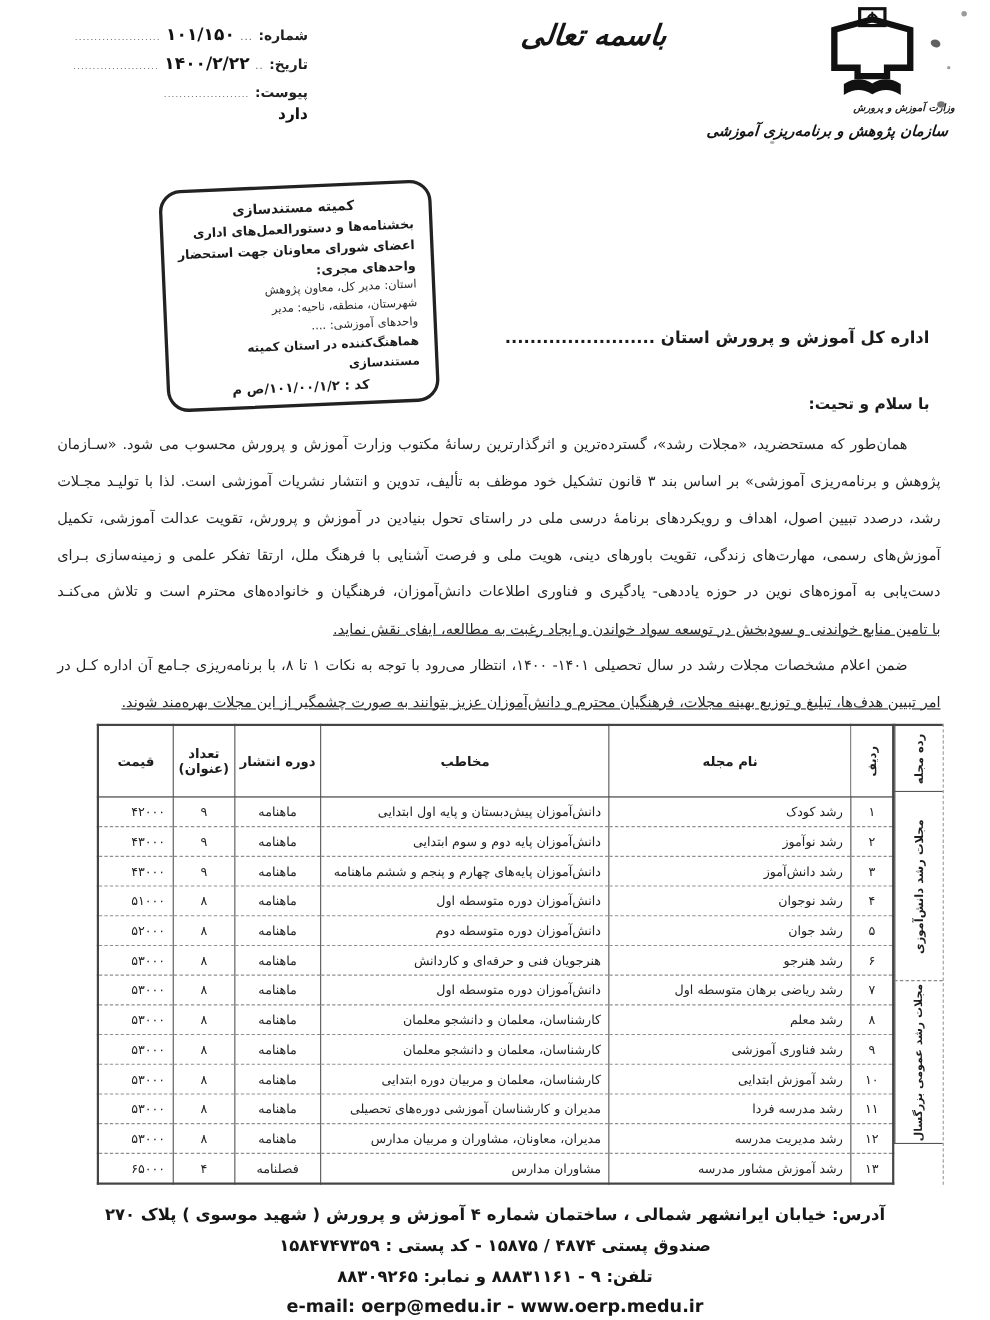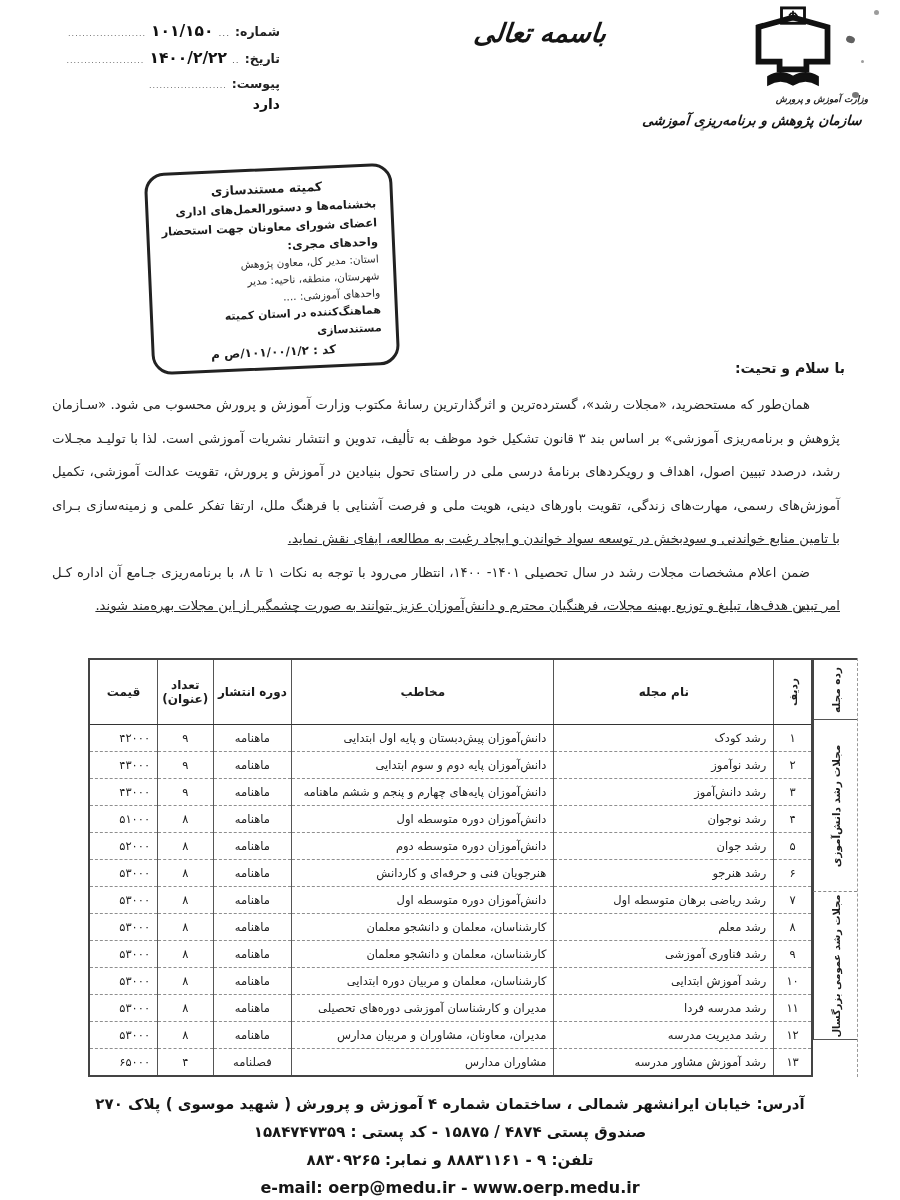--- a/index.html
+++ b/index.html
@@ -34,21 +34,21 @@
   .stamp div{line-height:1.62;}
   .st-0{font-weight:bold;font-size:12.5px;text-align:center;}
   .st-1,.st-2,.st-3{font-weight:bold;font-size:11.5px;text-align:right;}
   .st-4,.st-5,.st-6{font-size:10.5px;text-align:right;color:#2a2a2a;}
   .st-7{font-weight:bold;font-size:11px;text-align:right;}
   .st-8{font-weight:bold;font-size:12px;text-align:center;margin-top:1px;}
 
   
   .addressee{position:absolute;right:55px;top:298px;font-size:15px;font-weight:bold;direction:rtl;}
   .salutation{position:absolute;right:55px;top:360px;font-size:14px;font-weight:bold;direction:rtl;}
-  .body-text{position:absolute;right:60px;left:52px;top:388px;direction:rtl;}
+  .body-text{position:absolute;right:45px;left:52px;top:388px;direction:rtl;}
   .b-line{font-size:13.2px;line-height:33.5px;height:33.5px;color:#262626;
           text-align:justify;text-align-last:justify;white-space:normal;}
   .b-line.indent{padding-right:30px;}
   .b-line.para-end{text-align-last:right;text-decoration:underline;}
 
   
   .table-wrap{position:absolute;left:88px;top:658px;width:770px;display:flex;
               flex-direction:row;direction:rtl;}
   .cat-col{width:45px;flex:0 0 45px;border-right:1px dashed #999;box-sizing:border-box;}
   .cat-head{height:62px;border-bottom:1px solid #555;border-left:1px solid #444;
@@ -132,27 +132,29 @@
     <div class="st-1">بخشنامه‌ها و دستورالعمل‌های اداری</div>
     <div class="st-2">اعضای شورای معاونان جهت استحضار</div>
     <div class="st-3">واحدهای مجری:</div>
     <div class="st-4">استان: مدیر کل، معاون پژوهش</div>
     <div class="st-5">شهرستان، منطقه، ناحیه: مدیر</div>
     <div class="st-6">واحدهای آموزشی: ....</div>
     <div class="st-7">هماهنگ‌کننده در استان کمیته مستندسازی</div>
     <div class="st-8">کد : ۱۰۱/۰۰/۱/۲/ص م</div>
   </div>
 
+  <div class="addressee">اداره کل آموزش و پرورش استان ........................</div>
   <div class="salutation">با سلام و تحیت:</div>
 
   <div class="body-text">
     <div class="b-line indent">همان‌طور که مستحضرید، «مجلات رشد»، گسترده‌ترین و اثرگذارترین رسانهٔ مکتوب وزارت آموزش و پرورش محسوب می شود. «سـازمان</div>
     <div class="b-line">پژوهش و برنامه‌ریزی آموزشی» بر اساس بند ۳ قانون تشکیل خود موظف به تألیف، تدوین و انتشار نشریات آموزشی است. لذا با تولیـد مجـلات</div>
     <div class="b-line">رشد، درصدد تبیین اصول، اهداف و رویکردهای برنامهٔ درسی ملی در راستای تحول بنیادین در آموزش و پرورش، تقویت عدالت آموزشی، تکمیل</div>
     <div class="b-line">آموزش‌های رسمی، مهارت‌های زندگی، تقویت باورهای دینی، هویت ملی و فرصت آشنایی با فرهنگ ملل، ارتقا تفکر علمی و زمینه‌سازی بـرای</div>
+    <div class="b-line">دست‌یابی به آموزه‌های نوین در حوزه یاددهی- یادگیری و فناوری اطلاعات دانش‌آموزان، فرهنگیان و خانواده‌های محترم است و تلاش می‌کنـد</div>
     <div class="b-line para-end">با تامین منابع خواندنی و سودبخش در توسعه سواد خواندن و ایجاد رغبت به مطالعه، ایفای نقش نماید.</div>
     <div class="b-line indent">ضمن اعلام مشخصات مجلات رشد در سال تحصیلی ۱۴۰۱- ۱۴۰۰، انتظار می‌رود با توجه به نکات ۱ تا ۸، با برنامه‌ریزی جـامع آن اداره کـل در</div>
     <div class="b-line para-end">امر تبیین هدف‌ها، تبلیغ و توزیع بهینه مجلات، فرهنگیان محترم و دانش‌آموزان عزیز بتوانند به صورت چشمگیر از این مجلات بهره‌مند شوند.</div>
   </div>
 
   <div class="table-wrap">
     <div class="cat-col">
       <div class="cat-head">
         <span class="v-text">رده مجله</span>
       </div>

